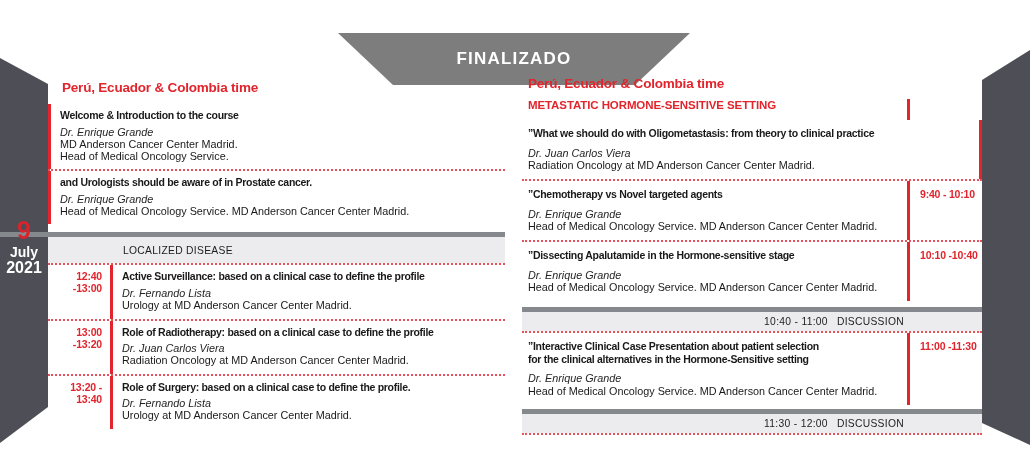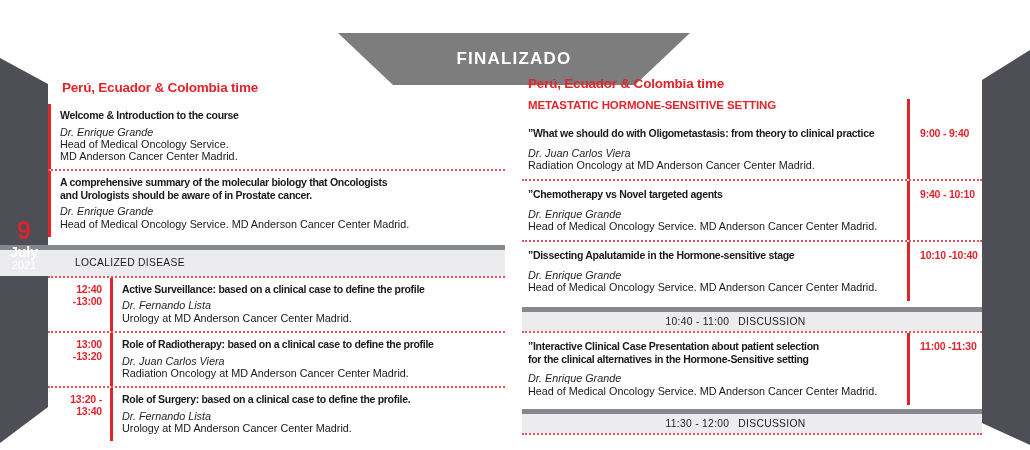--- a/index.html
+++ b/index.html
@@ -19,21 +19,21 @@
   
   .panel{position:absolute;top:0;width:48px;height:450px;background:var(--panel);z-index:1;}
   .panel.left{left:0;clip-path:polygon(0 58px,100% 84px,100% 407px,0 443px);}
   .panel.right{left:982px;clip-path:polygon(0 80px,100% 50px,100% 445px,0 423px);}
 
   .day{position:absolute;top:217px;width:48px;text-align:center;z-index:3;line-height:1.04;}
   .day.left{left:0;}
   .day.right{left:1030px;}
   .day .num{font-size:25px;font-weight:bold;color:#d6252c;}
   .day .mon{font-size:14px;font-weight:bold;color:#fff;margin-top:2px;}
-  .day .yr{font-size:11px;font-weight:normal;color:#fff;}
+  .day .yr{font-size:16px;font-weight:bold;color:#fff;}
 
   
   .banner{position:absolute;left:338px;top:33px;width:352px;height:52px;background:var(--banner);
     clip-path:polygon(0 0,100% 0,calc(100% - 55px) 100%,55px 100%);
     display:flex;align-items:center;justify-content:center;z-index:2;}
   .banner span{color:#fff;font-weight:bold;font-size:17px;letter-spacing:1.2px;}
 
   
   .col{position:absolute;z-index:2;}
   .col-left{left:48px;top:80px;width:457px;}
@@ -59,26 +59,26 @@
 
   .titlewrap{margin-bottom:4px;}
   .col-right .titlewrap{margin-bottom:7px;}
   .title-line{font-weight:bold;font-size:10.5px;line-height:12.5px;letter-spacing:-0.3px;color:var(--ink);}
   .speaker{font-style:italic;font-size:10.8px;line-height:12.3px;color:#242424;}
   .affil{font-size:10.8px;line-height:12.3px;color:var(--ink);}
 
   
   .lbar{margin:8px 0 0 -48px;}
   .lbar .strip{height:5px;background:var(--barstrip);}
-  .lbar .fill{height:26px;background:var(--barfill);display:flex;align-items:center;padding-left:75px;}
+  .lbar .fill{height:26px;margin-left:48px;background:var(--barfill);display:flex;align-items:center;padding-left:75px;}
   .bar-text{font-size:10.3px;letter-spacing:0.3px;color:#1c1c1c;}
 
   .rbar{margin-top:6px;}
   .rbar .strip{height:5px;background:var(--barstrip);}
-  .rbar .fill{height:19px;background:var(--barfill);display:flex;align-items:center;justify-content:center;padding-right:33px;}
+  .rbar .fill{height:19px;background:var(--barfill);display:flex;align-items:center;justify-content:flex-end;padding-right:78px;}
   .rbar.last{margin-top:4px;border-bottom:2px dotted var(--dot);}
   .rbar .fill .lbl{margin-left:9px;}
 </style>
 </head>
 <body>
 
 <div class="page">
 
   <div class="panel left"></div>
   <div class="panel right"></div>
@@ -100,29 +100,28 @@
 
   <div class="col col-left">
     <div class="tz-header">Perú, Ecuador &amp; Colombia time</div>
 
     <div class="lrow">
       <div class="lcontent">
         <div class="titlewrap">
           <div class="title-line">Welcome &amp; Introduction to the course</div>
         </div>
         <div class="speaker">Dr. Enrique Grande</div>
+        <div class="affil">MD Anderson Cancer Center Madrid.</div>
         <div class="affil">Head of Medical Oncology Service.</div>
-        <div class="affil">MD Anderson Cancer Center Madrid.</div>
-      </div>
-    </div>
-
-    <div class="lrow sep">
-      <div class="lcontent">
-        <div class="titlewrap">
-          <div class="title-line">A comprehensive summary of the molecular biology that Oncologists</div>
+      </div>
+    </div>
+
+    <div class="lrow sep">
+      <div class="lcontent">
+        <div class="titlewrap">
           <div class="title-line">and Urologists should be aware of in Prostate cancer.</div>
         </div>
         <div class="speaker">Dr. Enrique Grande</div>
         <div class="affil">Head of Medical Oncology Service. MD Anderson Cancer Center Madrid.</div>
       </div>
     </div>
 
     <div class="lbar">
       <div class="strip"></div>
       <div class="fill">
@@ -175,21 +174,20 @@
     </div>
 
     <div class="rrow">
       <div class="rcontent">
         <div class="titlewrap">
           <div class="title-line">”What we should do with Oligometastasis: from theory to clinical practice</div>
         </div>
         <div class="speaker">Dr. Juan Carlos Viera</div>
         <div class="affil">Radiation Oncology at MD Anderson Cancer Center Madrid.</div>
       </div>
-      <div class="rtime">9:00 - 9:40</div>
     </div>
 
     <div class="rrow sep">
       <div class="rcontent">
         <div class="titlewrap">
           <div class="title-line">”Chemotherapy vs Novel targeted agents</div>
         </div>
         <div class="speaker">Dr. Enrique Grande</div>
         <div class="affil">Head of Medical Oncology Service. MD Anderson Cancer Center Madrid.</div>
       </div>

